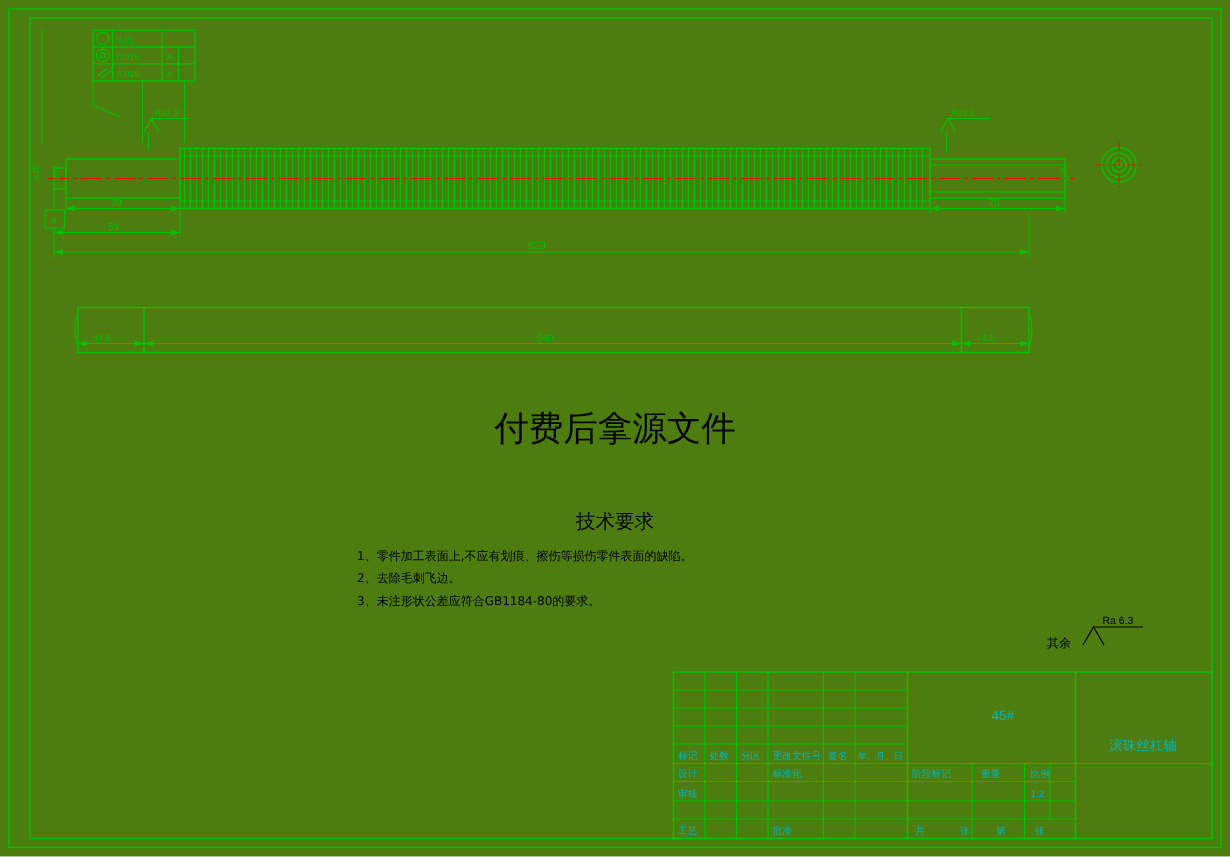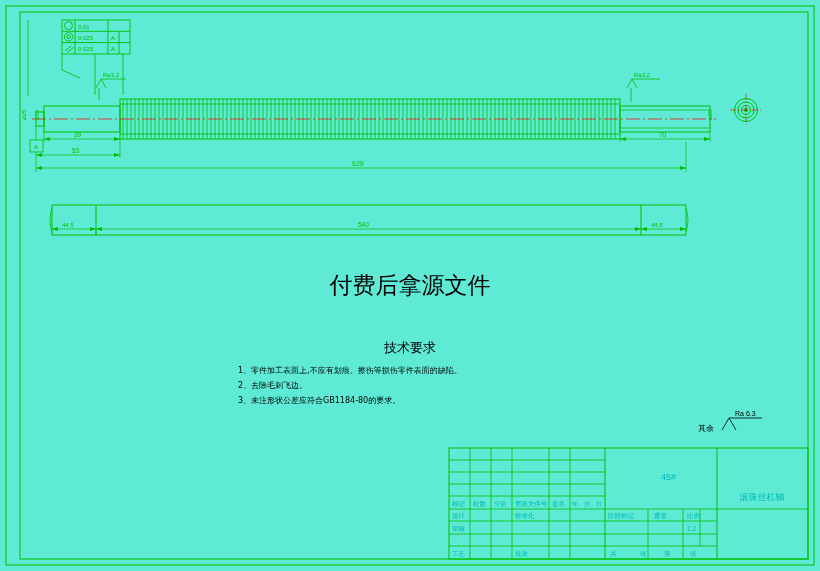--- a/index.html
+++ b/index.html
@@ -1,19 +1,19 @@
 <!DOCTYPE html>
 <html><head>
 <meta charset="utf-8">
 <style>
   html,body{margin:0;padding:0;background:#ffffff;}
   #stage{
     position:relative;
     width:820px;height:571px;
-    background:#5eead4;
+    background:#4d7c0f;
     font-family:"Liberation Sans", sans-serif;
     overflow:hidden;
   }
   svg{display:block;}
   .txt{font-family:"Liberation Sans", sans-serif;}
   .cn{font-family:"DejaVu Sans", sans-serif;}
 </style>
 </head>
 <body>
 

